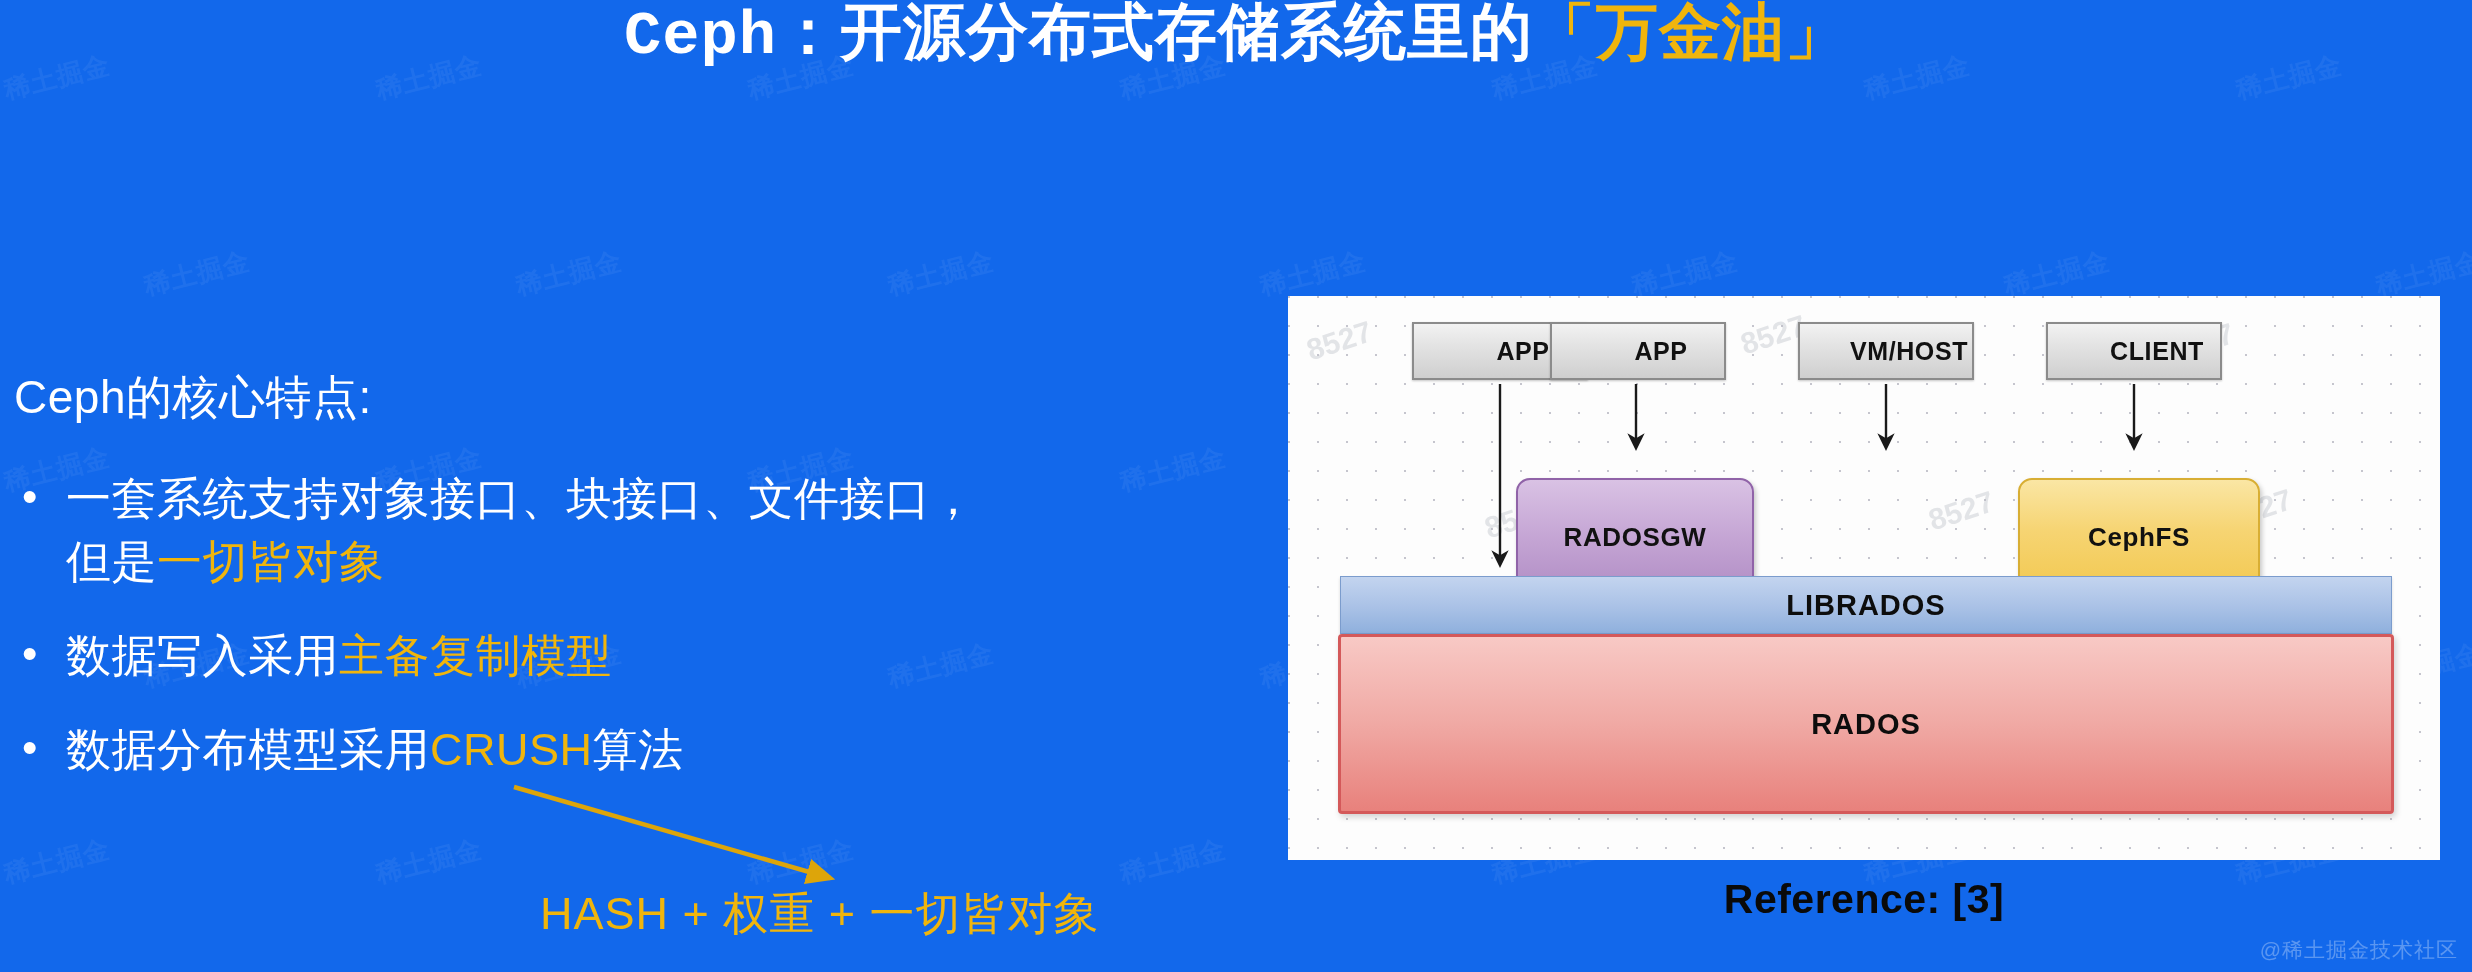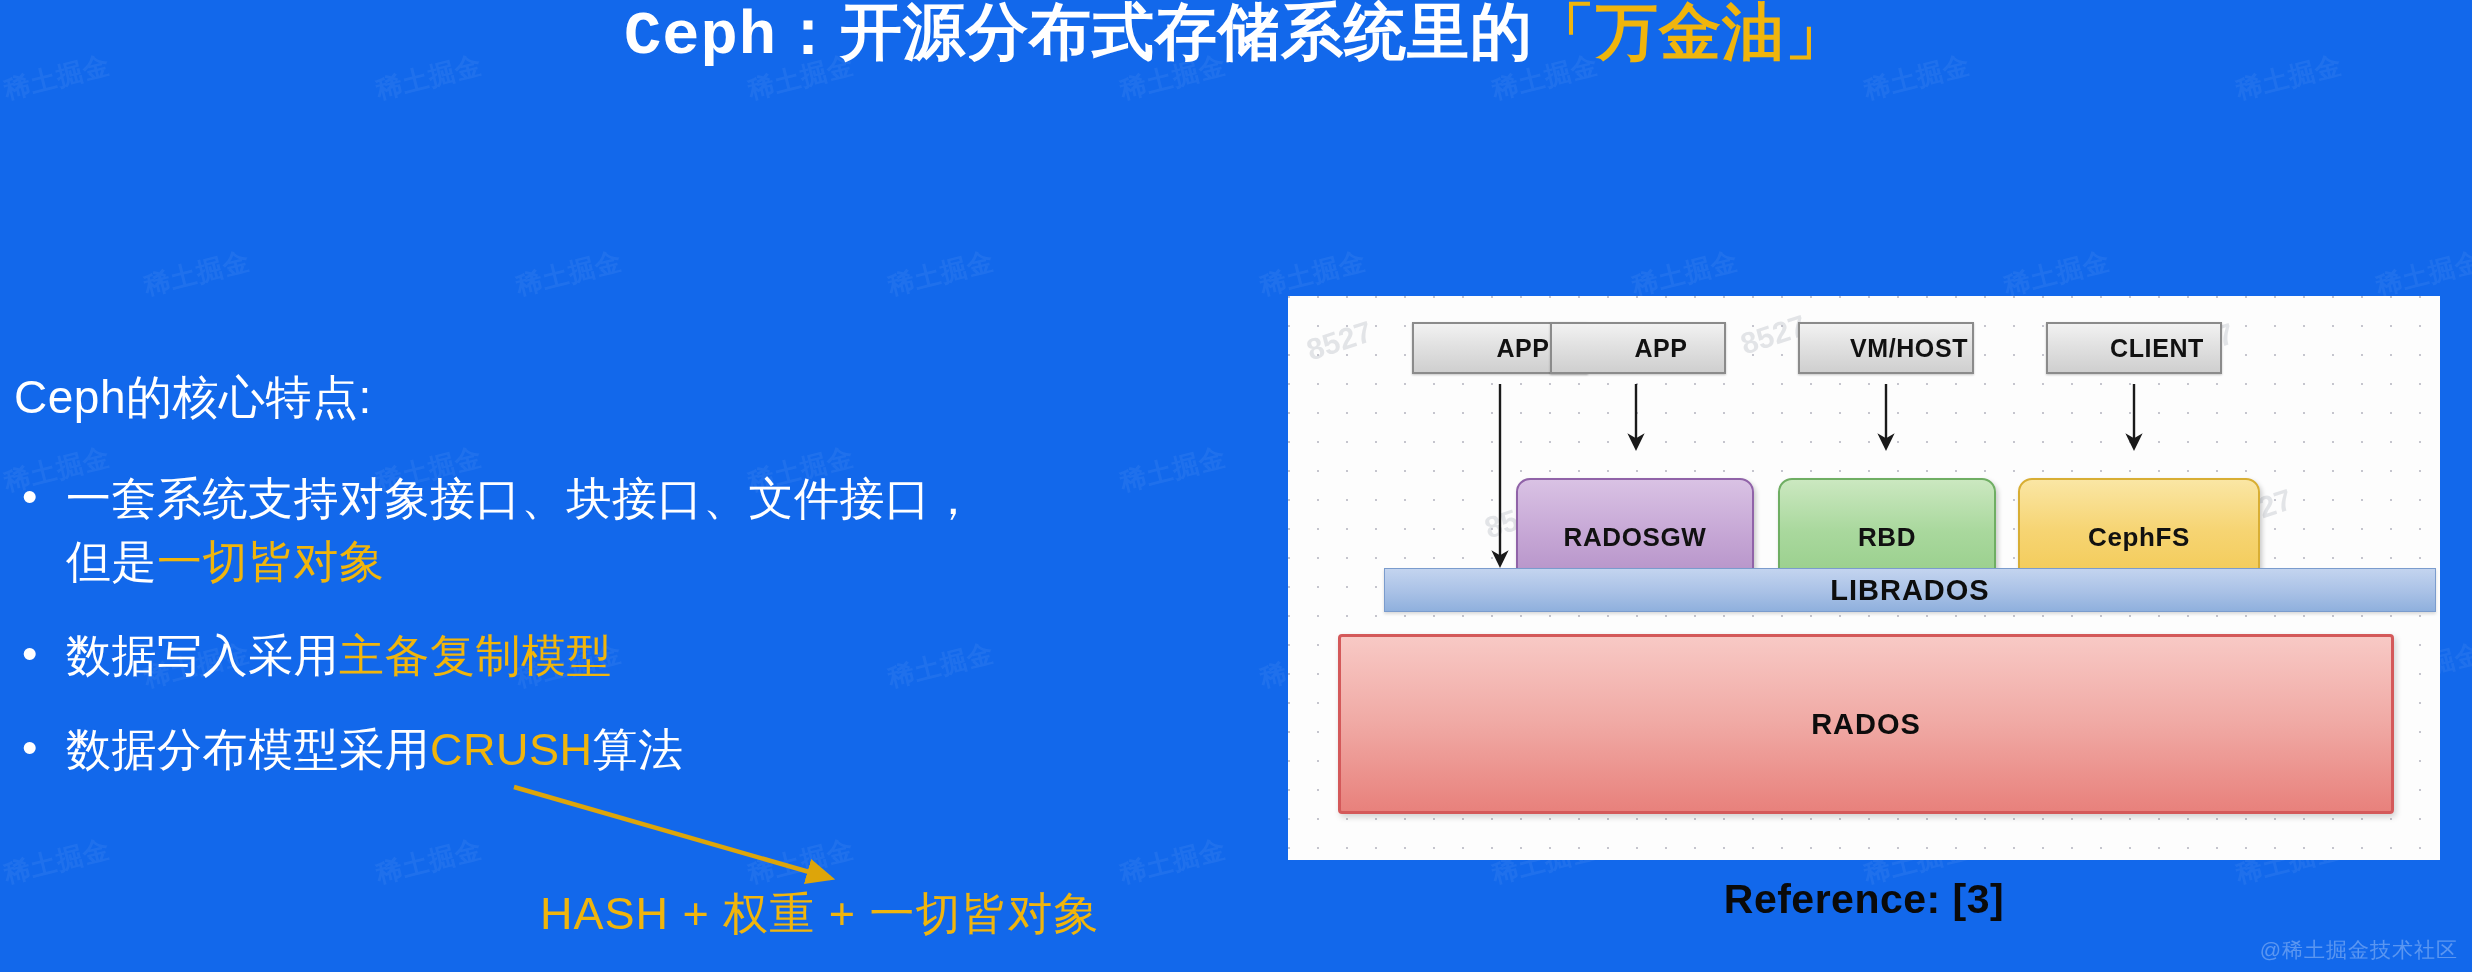--- a/index.html
+++ b/index.html
@@ -137,21 +137,21 @@
     font-weight: 700;
     transform: rotate(-18deg);
     white-space: nowrap;
     pointer-events: none;
     font-family: "Liberation Sans", sans-serif;
   }
 
   
   .gray-box {
     position: absolute;
-    height: 52px;
+    height: 58px;
     border: 2px solid #8b8b8b;
     background: linear-gradient(to bottom, #f2f2f2 0%, #e3e3e3 40%, #cfcfcf 100%);
     box-shadow: 0 1px 2px rgba(0,0,0,0.22);
     display: flex;
     align-items: center;
     justify-content: center;
     font-size: 25px;
     font-weight: 700;
     color: #111111;
     letter-spacing: 0.6px;
@@ -187,35 +187,34 @@
   }
   .svc-cephfs {
     border: 2px solid #d8ae34;
     background: linear-gradient(to bottom, #fae6a4 0%, #f6d472 45%, #f2c84f 100%);
   }
 
   
   #librados {
     position: absolute;
     left: 52px;
-    top: 272px;
+    top: 280px;
     width: 1052px;
-    height: 44px;
+    height: 58px;
     border: 1px solid #7b9ccd;
     background: linear-gradient(to bottom, #c3d4ef 0%, #a9c1e6 55%, #8fb0dd 100%);
     display: flex;
     align-items: center;
     justify-content: center;
     font-size: 29px;
     font-weight: 700;
     color: #0d0d0d;
     letter-spacing: 1px;
     box-sizing: border-box;
     box-shadow: 0 2px 3px rgba(0,0,0,0.14);
-    margin-left: 44px;
   }
   
   #rados {
     position: absolute;
     left: 50px;
     top: 338px;
     width: 1056px;
     height: 180px;
     border: 3px solid #d4595a;
     border-radius: 4px;
@@ -376,21 +375,20 @@
 
       <line x1="846" y1="88" x2="846" y2="146" stroke="#1a1a1a" stroke-width="2.4" marker-end="url(#blkhead)"></line>
     </svg>
 
     <div class="gray-box" style="left:124px; top:26px; width:176px;">APP</div>
     <div class="gray-box" style="left:260px; top:26px; width:176px; left:262px;">APP</div>
     <div class="gray-box" style="left:510px; top:26px; width:176px;">VM/HOST</div>
     <div class="gray-box" style="left:758px; top:26px; width:176px;">CLIENT</div>
 
     <div class="svc-box svc-radosgw" style="left:228px; top:154px; width:238px;">RADOSGW</div>
-    <div class="svc-box svc-rbd" style="left:490px; top:154px; width:218px;">RBD</div>
     <div class="svc-box svc-cephfs" style="left:730px; top:154px; width:242px;">CephFS</div>
 
     <div id="librados">LIBRADOS</div>
 
     <div id="rados">RADOS</div>
   </div>
 
   <div id="reference">Reference: [3]</div>
 
   <div id="corner-watermark">@稀土掘金技术社区</div>

